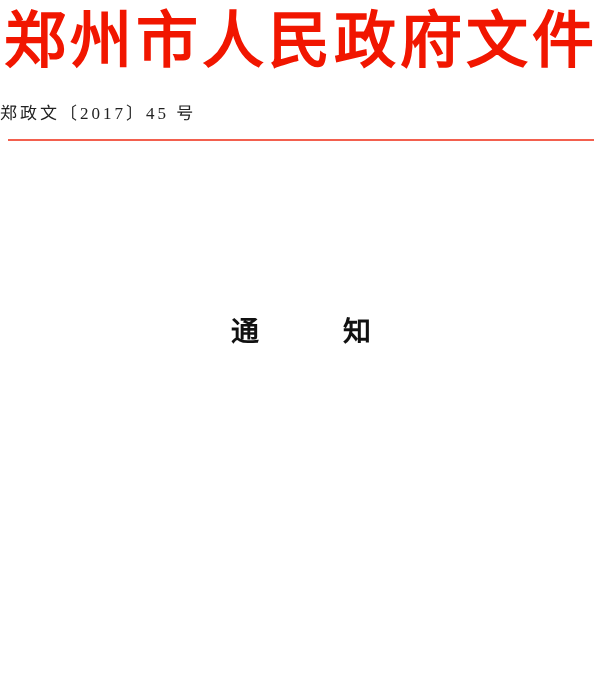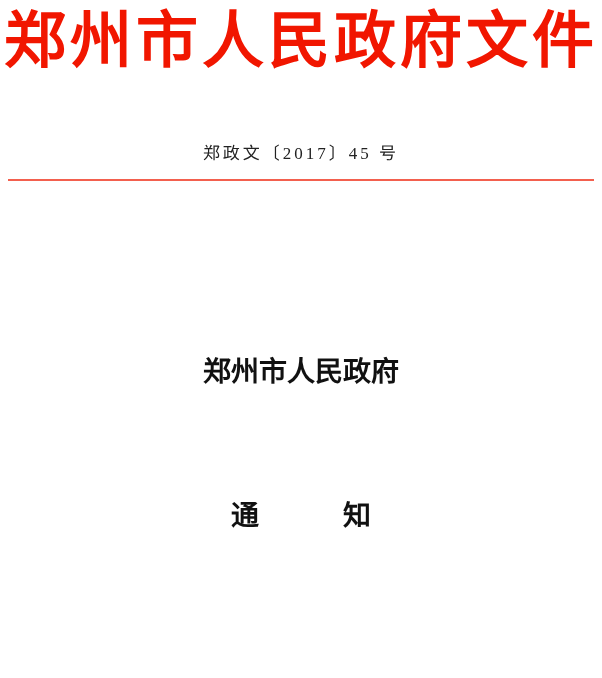--- a/index.html
+++ b/index.html
@@ -22,22 +22,22 @@
     text-align: center;
     font-size: 62px;
     line-height: 78px;
     font-weight: bold;
     letter-spacing: 4px;
     color: #f11600;
     white-space: nowrap;
   }
   
   .doc-number {
-    margin-top: 64px;
-    text-align: center;
+    margin-top: 24px;
+    text-align: left;
     font-size: 17px;
     line-height: 20px;
     letter-spacing: 3px;
     color: #222222;
   }
   
   .red-line {
     margin: 15px 8px 0 8px;
     height: 0;
     border: none;
@@ -59,17 +59,16 @@
 
 <div class="page">
 
   <div class="header-title">郑州市人民政府文件</div>
 
   <div class="doc-number">郑政文〔2017〕45 号</div>
 
   <hr class="red-line">
 
   <div class="title-block">
-    <div>郑州市人民政府</div>
     <div>通　　　知</div>
   </div>
 
 </div>
 
 </body></html>

